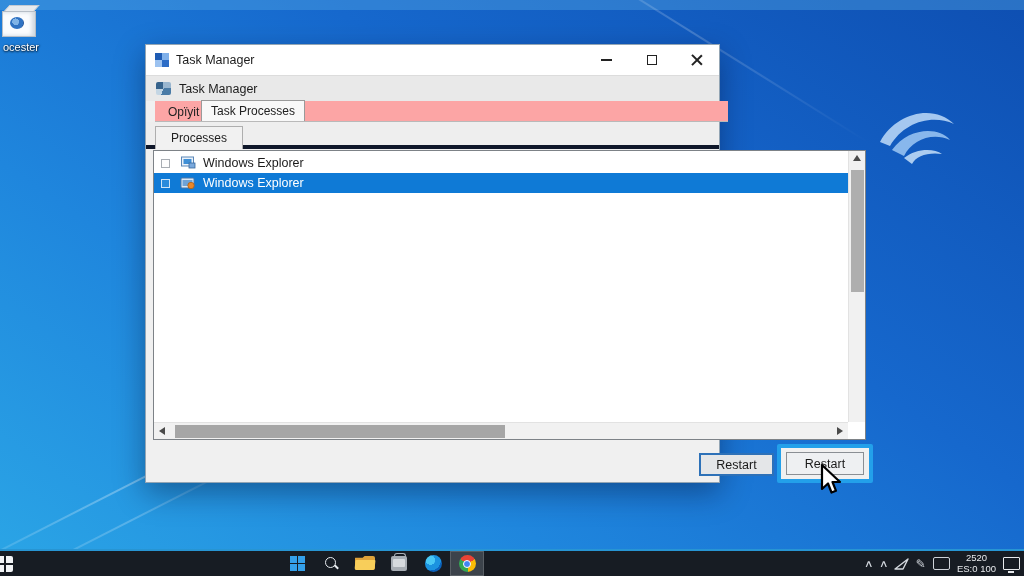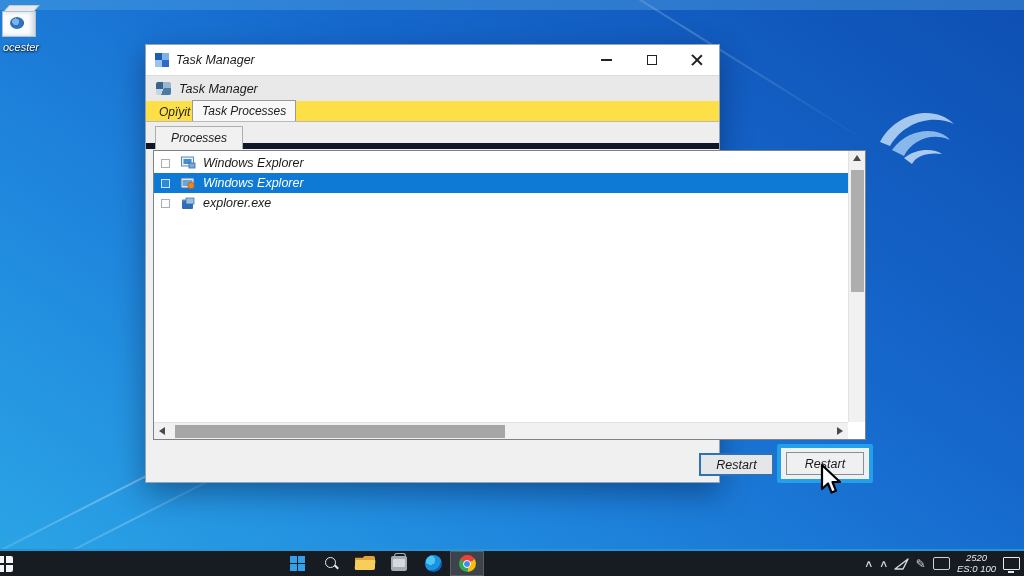--- a/index.html
+++ b/index.html
@@ -1,20 +1,20 @@
 <!DOCTYPE html>
 <html><head>
 <meta charset="utf-8">
 <style>
   * { margin:0; padding:0; box-sizing:border-box; }
   html,body { width:1024px; height:576px; overflow:hidden; }
   body { font-family:"Liberation Sans","DejaVu Sans",sans-serif; position:relative; }
 
   .screen { position:absolute; inset:0; width:1024px; height:576px;
-    background:linear-gradient(215deg,#0e4fb2 0%,#1668cd 38%,#1f86dd 68%,#2ba6e6 100%); overflow:hidden;font-style:italic; }
+    background:linear-gradient(215deg,#0e4fb2 0%,#1668cd 38%,#1f86dd 68%,#2ba6e6 100%); overflow:hidden; }
   .top-strip { position:absolute; top:0; left:0; width:100%; height:10px; background:rgba(90,170,230,.38); }
   .beam { position:absolute; background:linear-gradient(90deg,rgba(255,255,255,0),rgba(255,255,255,.45),rgba(255,255,255,0)); pointer-events:none; }
   .beam1 { left:-120px; top:468px; width:560px; height:2px; transform:rotate(-27deg); opacity:.8; }
   .beam2 { left:-80px; top:520px; width:420px; height:1.5px; transform:rotate(-27deg); opacity:.5; }
   .beam3 { left:480px; top:30px; width:420px; height:1.5px; transform:rotate(32deg); opacity:.45; }
 
   
   .desk-icon { position:absolute; left:-10px; top:5px; width:62px; text-align:center; }
   .cube { position:relative; width:38px; height:33px; margin:0 auto; }
   .cube .top { position:absolute; left:4px; top:0; width:30px; height:8px; background:#e7ebef; transform:skewX(-42deg); border:1px solid #c3cad2; }
@@ -40,26 +40,26 @@
   .close-glyph { position:relative; width:12px; height:12px; }
   .close-glyph::before,.close-glyph::after { content:""; position:absolute; left:5px; top:-1px; width:1.6px; height:14px; background:#222; }
   .close-glyph::before { transform:rotate(45deg); } .close-glyph::after { transform:rotate(-45deg); }
 
   .menubar { position:absolute; left:0; top:30px; width:100%; height:26px; background:#e9e9e9; border-top:1px solid #dcdcdc;
     display:flex; align-items:center; padding-left:10px; }
   .tm-icon2 { width:15px; height:13px; margin-right:8px; border-radius:2px;
     background:conic-gradient(#9ab6cf 0 90deg,#4a7ba6 90deg 200deg,#c4d6e4 200deg 270deg,#37638c 270deg); }
   .menubar .t { font-size:12.5px; color:#1c1c1c; }
 
-  .tabrow1 { position:absolute; left:0; top:56px; width:100%; height:21px; background:#fde047; border-bottom:1px solid #b9b9b9; }
+  .tabrow1 { position:absolute; left:9px; top:56px; width:100%; height:21px; background:#fca5a5; border-bottom:1px solid #b9b9b9; }
   .tab1 { position:absolute; bottom:0; height:19px; display:flex; align-items:center; padding:0 9px; font-size:12px; color:#222; }
   .tab1.inactive { left:4px; }
   .tab1.active { left:46px; height:21px; background:#f8f8f8; border:1px solid #9a9a9a; border-bottom:none; z-index:2; }
 
-  .tabrow2 { position:absolute; left:0; top:77px; width:100%; height:27px; background:#eeeeee; border-bottom:6px solid #0f172a; }
+  .tabrow2 { position:absolute; left:0; top:77px; width:100%; height:27px; background:#eeeeee; border-bottom:4px solid #0f172a; }
   .tab2 { position:absolute; left:9px; top:4px; height:23px; display:flex; align-items:center; padding:0 15px;
     background:#f1f1f1; border:1px solid #aeaeae; border-bottom:none; font-size:12px; color:#222; z-index:2; }
 
   .listbox { position:absolute; left:7px; top:105px; width:713px; height:290px; background:#fff; border:1px solid #7d8287; }
   .rows { position:absolute; left:0; top:0; right:17px; padding-top:2px; }
   .prow { height:20px; display:flex; align-items:center; font-size:12.5px; color:#1a1a1a; }
   .prow.sel { background:#0f7ad6; color:#fff; }
   .expander { width:9px; height:9px; margin:0 0 0 7px; border:1px solid #a8adb3; background:#fdfdfd; flex:0 0 auto; }
   .prow.sel .expander { border-color:#cfe4f7; background:#2a8bdc; }
   .picon { width:16px; height:16px; margin:0 7px 0 10px; flex:0 0 auto; }
@@ -186,29 +186,20 @@
         </div>
         <div class="prow sel">
           <div class="expander"></div>
           <svg class="picon" viewBox="0 0 16 16">
             <rect x="1" y="3" width="13" height="10" rx="1" fill="#dce9f5" stroke="#4a76a8" stroke-width="1"></rect>
             <rect x="2.5" y="5" width="10" height="6" fill="#6ea3d8"></rect>
             <circle cx="11" cy="10.5" r="3.2" fill="#e8872a" stroke="#a85a10" stroke-width="0.7"></circle>
           </svg>
           <span>Windows Explorer</span>
         </div>
-        <div class="prow">
-          <div class="expander"></div>
-          <svg class="picon" viewBox="0 0 16 16">
-            <rect x="2" y="6" width="11" height="8" rx="1" fill="#2f6db5"></rect>
-            <path d="M2 7 L2 5.4 Q2 4.6 2.8 4.6 L6 4.6 L7.2 6 Z" fill="#4b86c8"></path>
-            <rect x="6" y="3" width="8" height="6" fill="#9cc0e4" stroke="#39699e" stroke-width="0.7"></rect>
-          </svg>
-          <span>explorer.exe</span>
-        </div>
       </div>
 
       <div class="vscroll">
         <div class="arr-up"></div>
         <div class="thumb"></div>
       </div>
       <div class="hscroll">
         <div class="arr-left"></div>
         <div class="thumb"></div>
         <div class="arr-right"></div>

